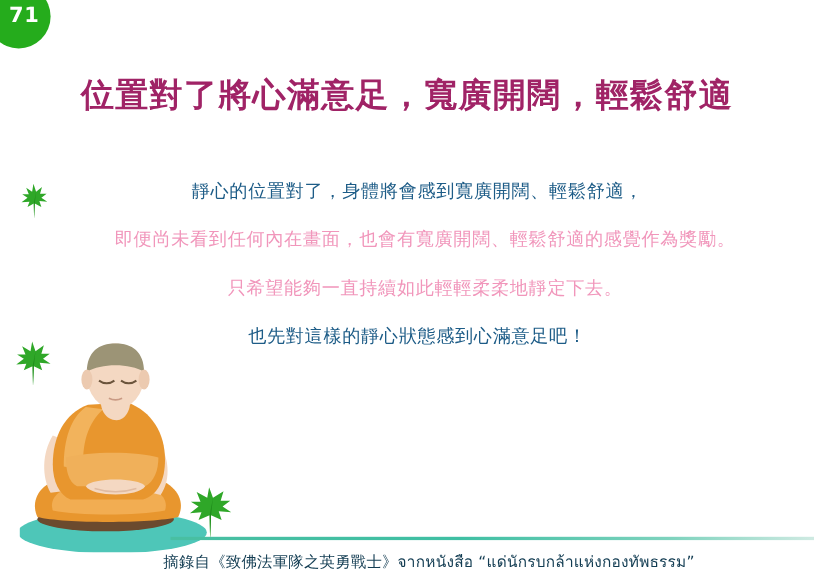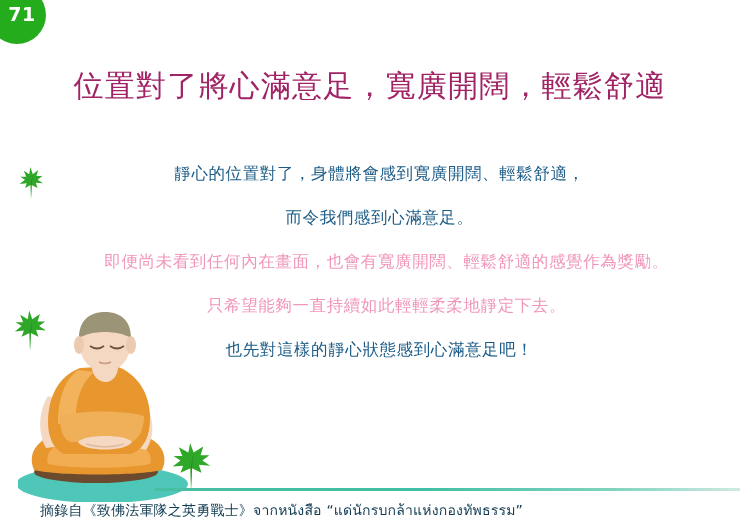--- a/index.html
+++ b/index.html
@@ -32,21 +32,21 @@
     letter-spacing:.5px;
   }
 
   
   #title {
     position:absolute;
     top:66px; left:0; width:740px;
     text-align:center;
     color:#a02366;
     font-size:30px;
-    font-weight:normal;
+    font-weight:bold;
     letter-spacing:1.2px;
     font-family:"DejaVu Sans","Liberation Sans",sans-serif;
     white-space:nowrap;
   }
 
   
   #body-block {
     position:absolute;
     top:152px; left:0; width:740px;
   }
@@ -65,20 +65,21 @@
   
   #footer-rule {
     position:absolute;
     left:155px; top:488px;
     width:585px; height:3px;
     background:linear-gradient(to right,#49bfa2 0%,#3fbfa3 45%,#7fd3be 78%,#cfeae2 100%);
   }
   #footer-text {
     position:absolute;
     left:0; top:499px; width:740px;
+    text-align:center;
     padding-left:40px;
     font-size:14px;
     color:#123c52;
     white-space:nowrap;
     letter-spacing:.2px;
   }
 
   
   .leaf { position:absolute; }
   #leaf-top    { left:16px;  top:166px; width:30px; height:34px; }
@@ -92,21 +93,20 @@
 <body>
 
 <div id="page-badge">
   <span class="num">71</span>
 </div>
 
 <div id="title">位置對了將心滿意足，寬廣開闊，輕鬆舒適</div>
 
 <div id="body-block">
   <div class="body-line c-navy">靜心的位置對了，身體將會感到寬廣開闊、輕鬆舒適，</div>
-  <div class="body-line c-navy">而令我們感到心滿意足。</div>
   <div class="body-line c-pink">即便尚未看到任何內在畫面，也會有寬廣開闊、輕鬆舒適的感覺作為獎勵。</div>
   <div class="body-line c-pink">只希望能夠一直持續如此輕輕柔柔地靜定下去。</div>
   <div class="body-line c-navy">也先對這樣的靜心狀態感到心滿意足吧！</div>
 </div>
 
 <svg class="leaf" id="leaf-top" viewBox="0 0 100 110">
   <path d="M50 108 L49 62 L30 72 L36 56 L12 58 L30 44 L14 34 L34 34 L26 14 L44 26 L48 2 L56 26 L74 12 L68 32 L88 32 L72 44 L90 56 L66 54 L72 72 L52 62 Z" fill="#2fa728"></path>
   <path d="M50 108 L49 62 L56 26 L52 62 Z" fill="#1f8c1b"></path>
 </svg>
 

